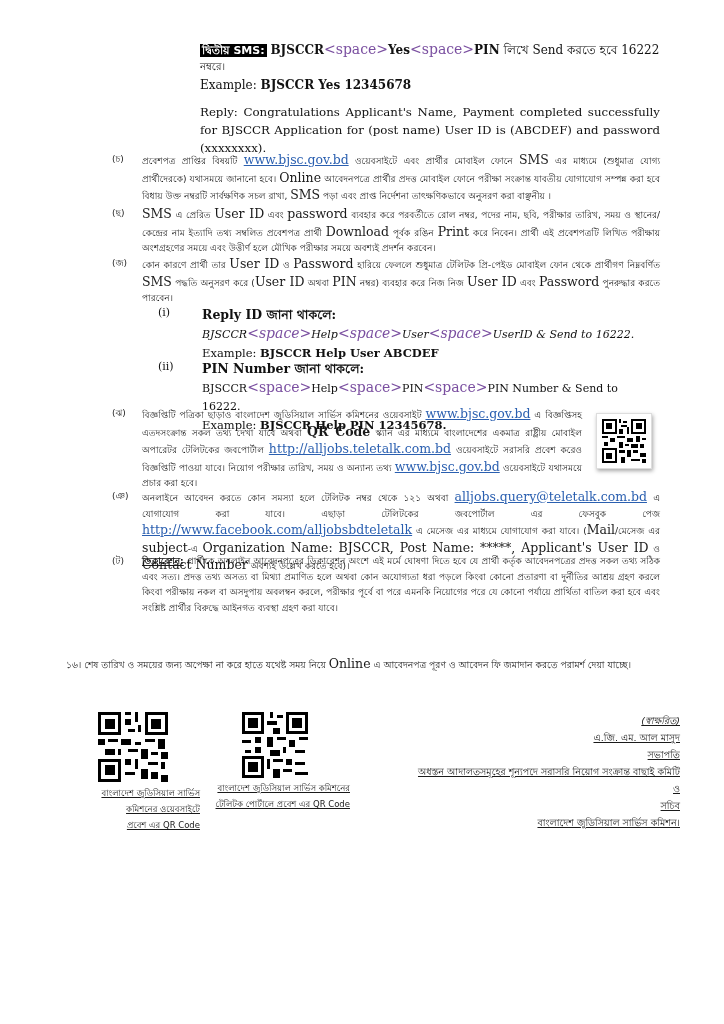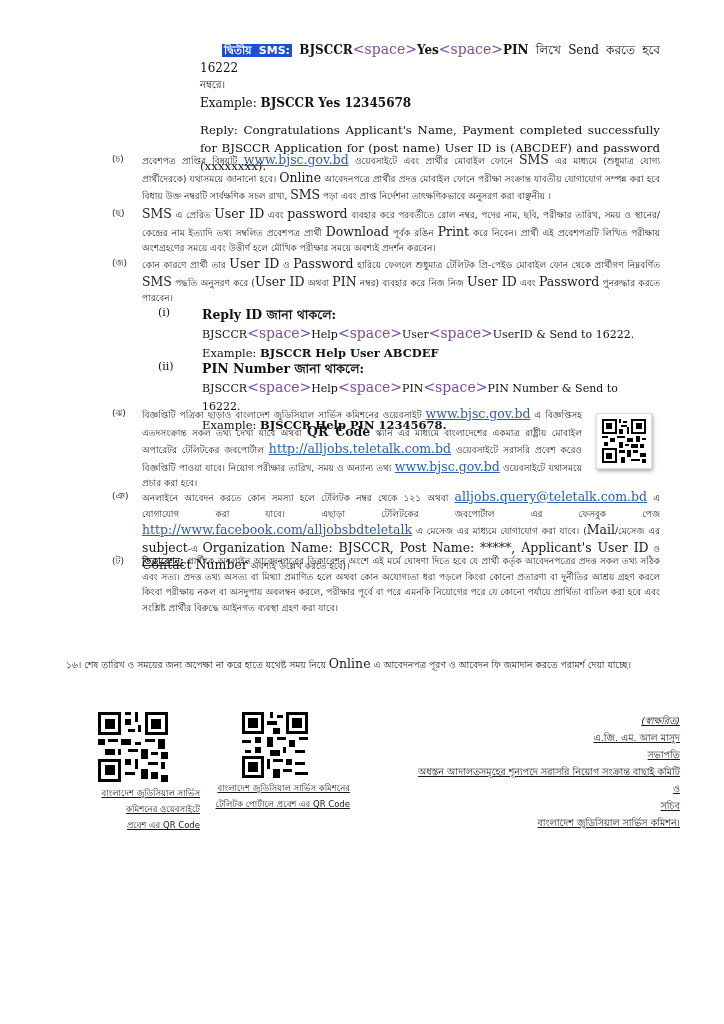--- a/index.html
+++ b/index.html
@@ -1,20 +1,20 @@
 <!DOCTYPE html>
 <html><head>
 <meta charset="utf-8">
 <style>
   html, body { margin:0; padding:0; background:#ffffff; }
   body { width:724px; height:1024px; position:relative; overflow:hidden; color:#111; font-family:"DejaVu Serif", serif; }
   .abs { position:absolute; }
   .bn { font-family:"DejaVu Sans", sans-serif; font-size:9px; line-height:15.5px; color:#1a1a1a; }
   .top-line { font-size:12px; line-height:18px; }
-  .hl { background:#1d4ed8; color:#fff; padding:0 2px; font-weight:bold;margin-left:22px; }
+  .hl { background:#000000; color:#fff; padding:0 2px; font-weight:bold; }
   .sp { color:#7a4fa0; font-size:14px; font-weight:normal; }
   .b { font-weight:bold; }
   a.lnk { color:#2a5fb0; text-decoration:underline; font-family:"DejaVu Serif", serif; font-size:12.5px; }
   .big { font-family:"DejaVu Serif", serif; font-size:12.5px; }
   .item { position:absolute; left:112px; width:548px; }
   .item .mark { position:absolute; left:0; top:0; width:30px; }
   .item .body { margin-left:30px; text-align:justify; }
   .sub { position:absolute; left:158px; width:480px; }
   .sub .num { position:absolute; left:0; top:0; font-size:11px; }
   .sub .txt { margin-left:44px; font-size:11.5px; line-height:18px; }
@@ -54,21 +54,21 @@
   <span class="mark">(জ)</span>
   <div class="body">
     <span>কোন কারণে প্রার্থী তার </span><span class="big">User ID</span><span> ও </span><span class="big">Password</span><span> হারিয়ে ফেললে শুধুমাত্র টেলিটক প্রি-পেইড মোবাইল ফোন থেকে প্রার্থীগণ নিম্নবর্ণিত </span><span class="big">SMS</span><span> পদ্ধতি অনুসরণ করে (</span><span class="big">User ID</span><span> অথবা </span><span class="big">PIN</span><span> নম্বর) ব্যবহার করে নিজ নিজ </span><span class="big">User ID</span><span> এবং </span><span class="big">Password</span><span> পুনরুদ্ধার করতে পারবেন।</span>
   </div>
 </div>
 
 <div class="sub" style="top:306px;">
   <span class="num">(i)</span>
   <div class="txt">
     <div class="b" style="font-size:12.5px;">Reply ID জানা থাকলে:</div>
-    <div style="font-size:11px;"><span>BJSCCR</span><span class="sp">&lt;space&gt;</span><span>Help</span><span class="sp">&lt;space&gt;</span><span>User</span><span class="sp">&lt;space&gt;</span><span>UserID</span><span> &amp; Send to 16222.</span></div>
+    <div style="font-size:11px;font-style:italic;"><span>BJSCCR</span><span class="sp">&lt;space&gt;</span><span>Help</span><span class="sp">&lt;space&gt;</span><span>User</span><span class="sp">&lt;space&gt;</span><span>UserID</span><span> &amp; Send to 16222.</span></div>
     <div><span>Example: </span><span class="b">BJSCCR Help User ABCDEF</span></div>
   </div>
 </div>
 
 <div class="sub" style="top:360px;">
   <span class="num">(ii)</span>
   <div class="txt">
     <div class="b" style="font-size:12.5px;">PIN Number জানা থাকলে:</div>
     <div style="font-size:11px;"><span>BJSCCR</span><span class="sp">&lt;space&gt;</span><span>Help</span><span class="sp">&lt;space&gt;</span><span>PIN</span><span class="sp">&lt;space&gt;</span><span>PIN Number</span><span> &amp; Send to 16222.</span></div>
     <div><span>Example: </span><span class="b">BJSCCR Help PIN 12345678.</span></div>

